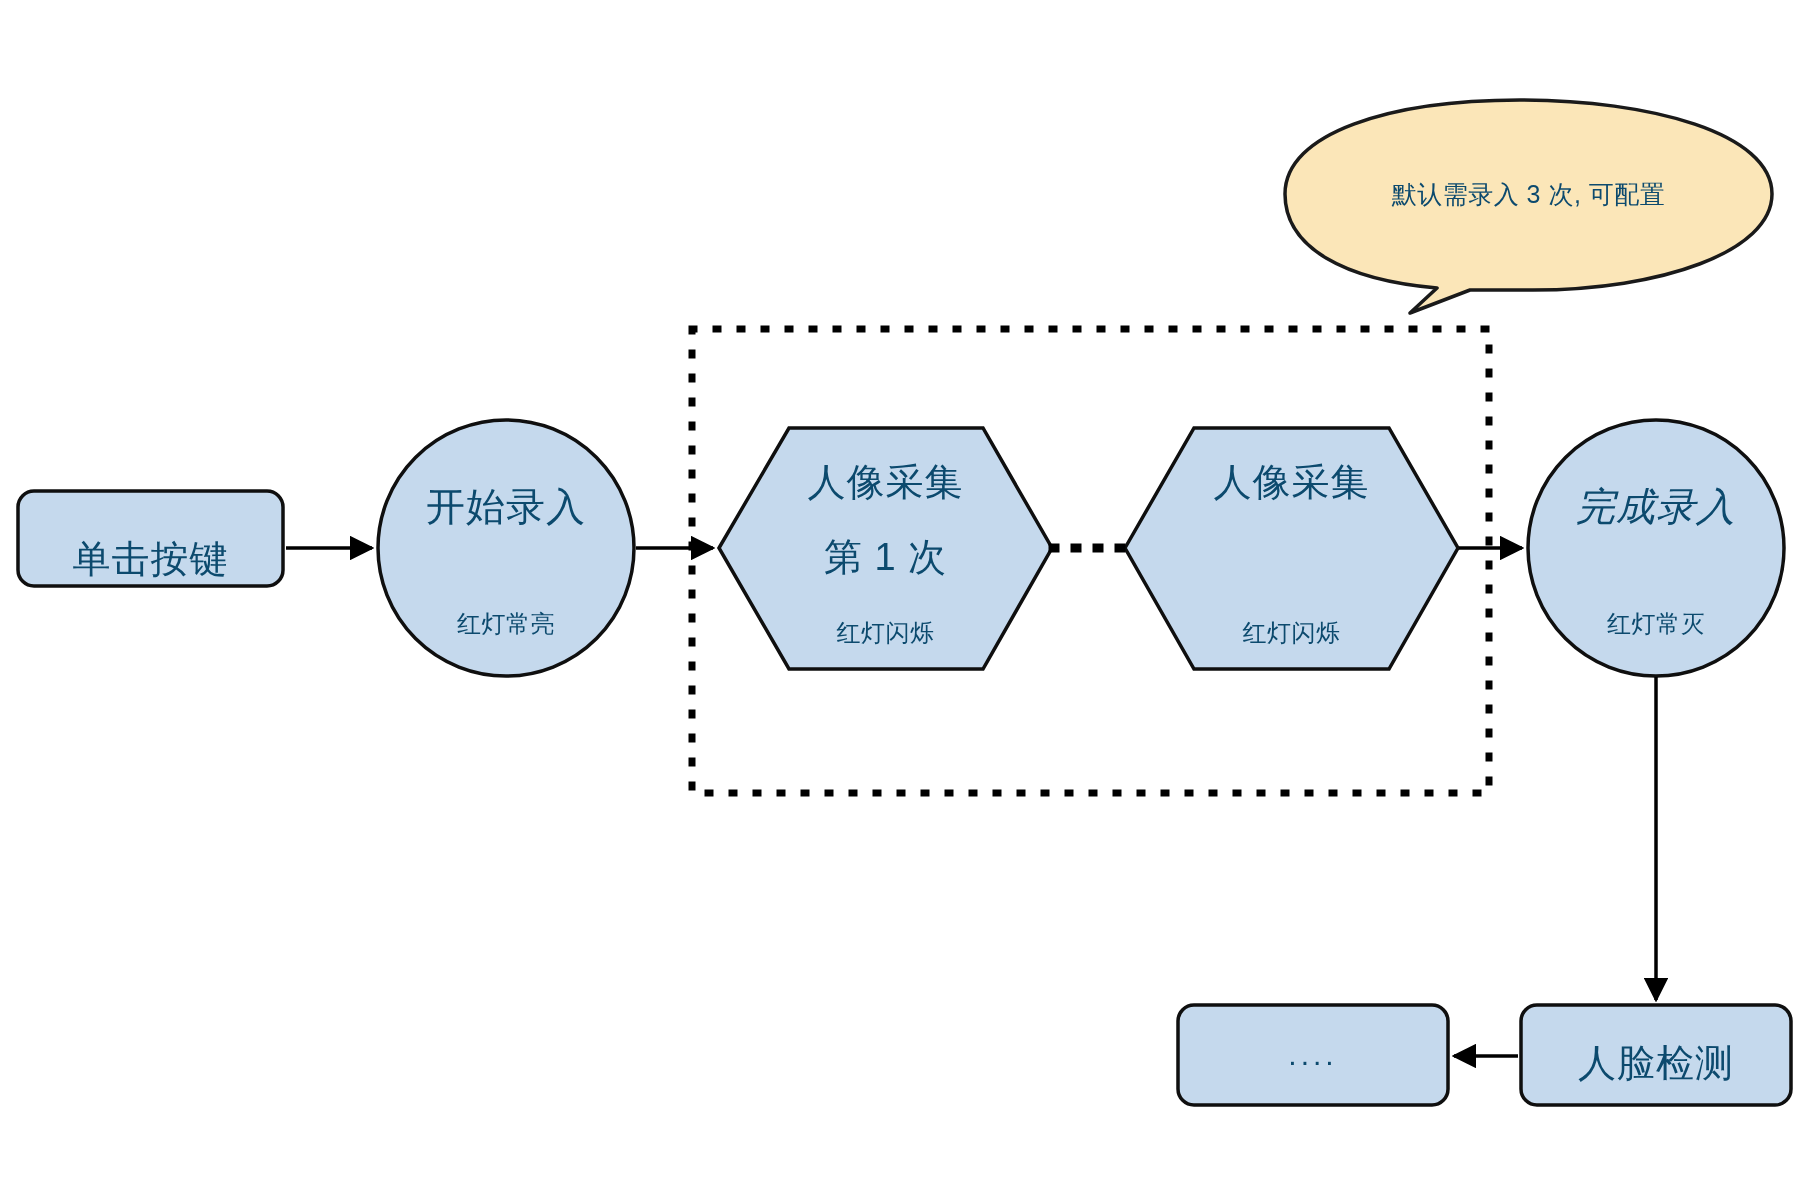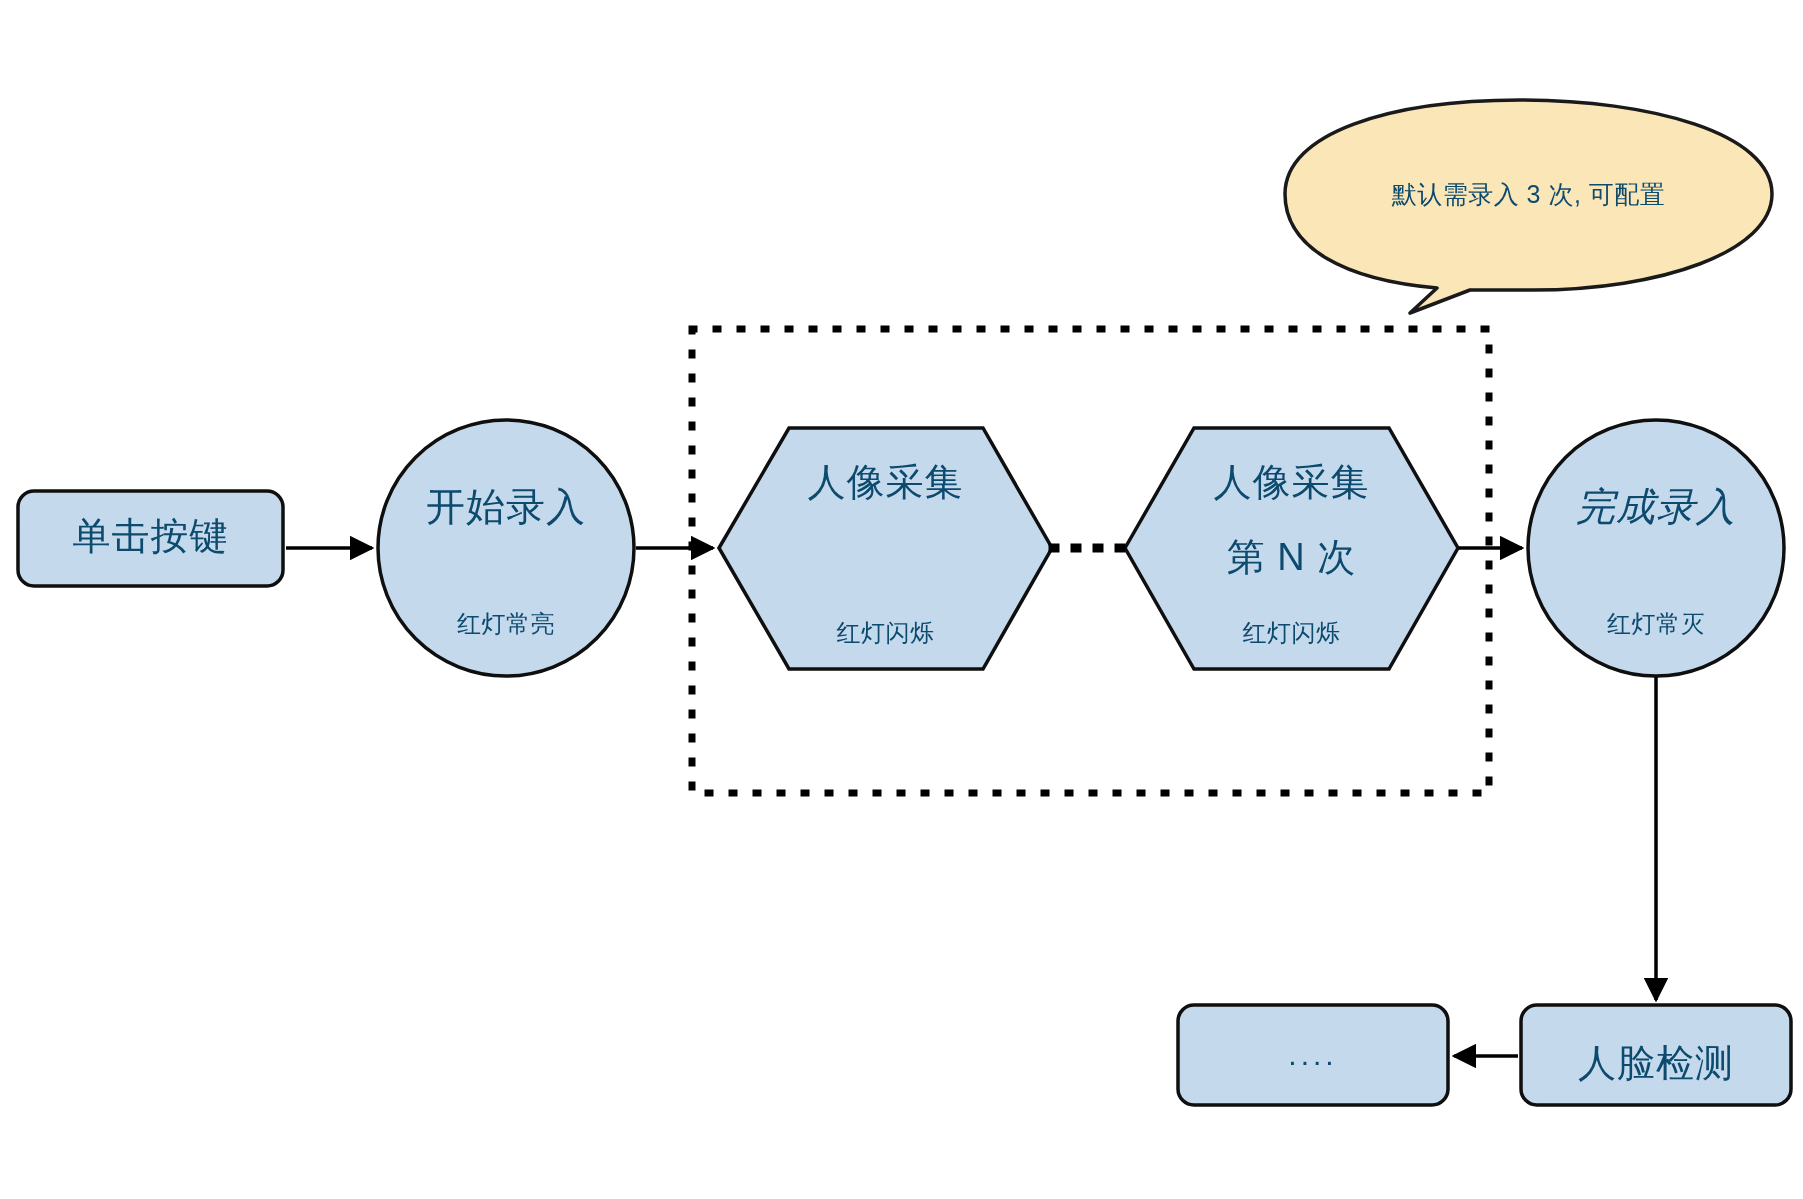--- a/index.html
+++ b/index.html
@@ -103,30 +103,30 @@
                C 1285 133, 1390 100, 1520 100
                C 1650 100, 1772 133, 1772 194
                C 1772 252, 1660 290, 1533 290
                L 1470 290
                L 1410 313
                L 1437 288
                C 1345 280, 1285 248, 1285 194 Z" fill="#fbe6b8" stroke="#1a1a1a" stroke-width="3.5" stroke-linejoin="round"></path>
     </g>
   </svg>
 
-  <div class="node-label title-md" style="left:18px; top:511px; width:265px;">单击按键</div>
+  <div class="node-label title-md" style="left:18px; top:534px; width:265px;">单击按键</div>
 
   <div class="node-label title-lg" style="left:378px; top:480px; width:256px;">开始录入</div>
   <div class="node-label sub-sm" style="left:378px; top:608px; width:256px;">红灯常亮</div>
 
   <div class="node-label title-md" style="left:719px; top:457px; width:333px;">人像采集</div>
+  <div class="node-label title-md" style="left:719px; top:532px; width:333px;">第 1 次</div>
   <div class="node-label sub-sm" style="left:719px; top:617px; width:333px;">红灯闪烁</div>
 
   <div class="node-label title-md" style="left:1125px; top:457px; width:333px;">人像采集</div>
-  <div class="node-label title-md" style="left:1125px; top:532px; width:333px;">第 N 次</div>
   <div class="node-label sub-sm" style="left:1125px; top:617px; width:333px;">红灯闪烁</div>
 
   <div class="node-label title-lg" style="left:1528px; top:480px; width:256px;font-style:italic;">完成录入</div>
   <div class="node-label sub-sm" style="left:1528px; top:608px; width:256px;">红灯常灭</div>
 
   <div class="node-label title-md" style="left:1521px; top:1038px; width:270px;">人脸检测</div>
 
   <div class="node-label dots-text" style="left:1178px; top:1038px; width:270px;">....</div>
 
   <div class="node-label callout-text" style="left:1285px; top:178px; width:487px;">默认需录入 3 次, 可配置</div>

